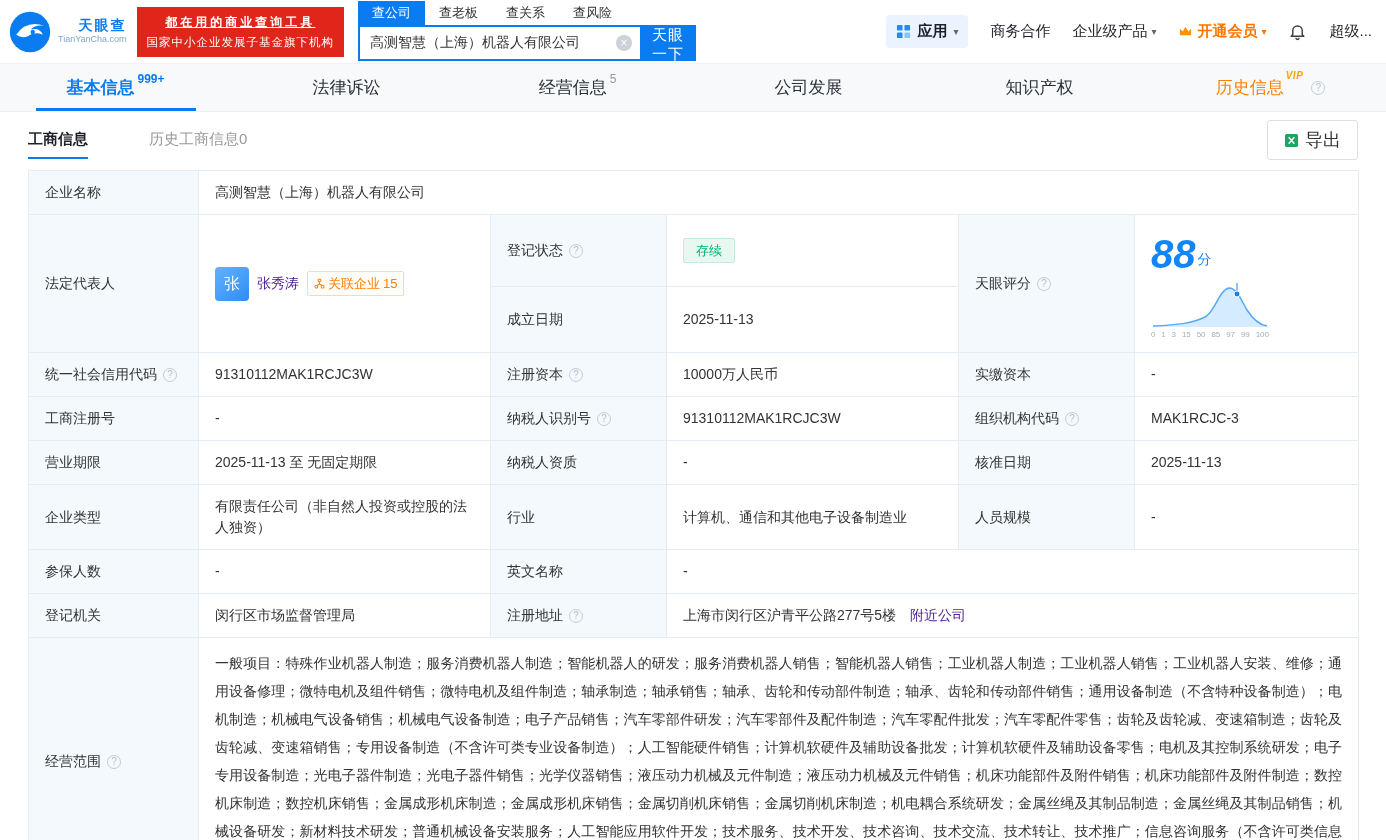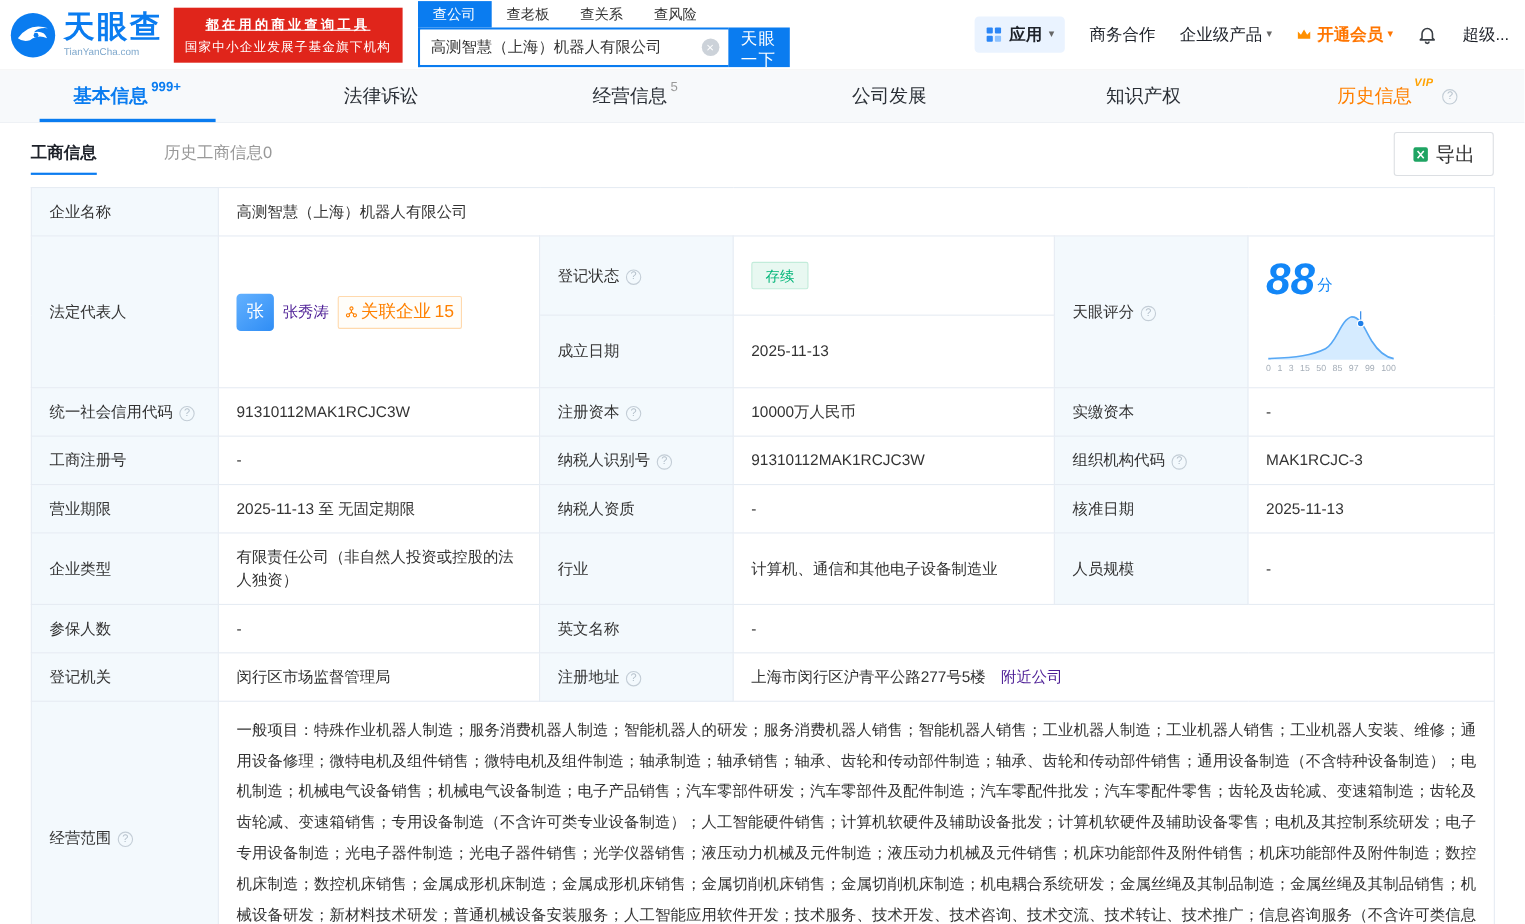--- a/index.html
+++ b/index.html
@@ -7,21 +7,21 @@
   body {
     width:1386px; height:840px; overflow:hidden;
     font-family:"Liberation Sans","DejaVu Sans",sans-serif;
     color:#333; font-size:14px;
   }
   
   .header { display:flex; align-items:center; height:64px; padding:0 14px 0 8px; border-bottom:1px solid #f2f2f2; }
   .logo { display:flex; align-items:center; gap:6px; flex:0 0 auto; }
   .logo-icon { width:44px; height:44px; }
   .logo-text { display:flex; flex-direction:column; line-height:1.1; }
-  .logo-brand { color:#0a7cf0; font-size:28px; font-weight:bold; letter-spacing:2px;text-align:right; }
+  .logo-brand { color:#0a7cf0; font-size:14px; font-weight:bold; letter-spacing:2px;text-align:right; }
   .logo-domain { color:#7fa8cc; font-size:9px; margin-top:2px; }
   .slogan { margin-left:10px; background:#e0251b; color:#fff; padding:7px 10px; text-align:center; flex:0 0 auto; }
   .slogan-l1 { font-size:12px; font-weight:bold; letter-spacing:3px;text-decoration:underline; }
   .slogan-l2 { font-size:11.5px; letter-spacing:1px; margin-top:4px; }
   .search-block { margin-left:14px; flex:0 0 auto; }
   .search-tabs { display:flex; align-items:flex-end; height:23px; }
   .search-tab { font-size:13px; color:#333; padding:3px 14px; cursor:pointer; }
   .search-tab.active { background:#0a7cf0; color:#fff; }
   .search-row { display:flex; }
   .search-input-wrap { position:relative; width:282px; height:36px; border:2px solid #0a7cf0; border-right:none; display:flex; align-items:center; background:#fff; }
@@ -51,21 +51,21 @@
   .export-btn { margin-left:auto; display:flex; align-items:center; gap:6px; border:1px solid #dcdfe3; border-radius:3px; padding:7px 16px; font-size:18px; color:#333; cursor:pointer; background:#fff; }
   
   .info-table { width:1330px; margin:2px 28px 0; border-collapse:collapse; table-layout:fixed; }
   .info-table td { border:1px solid #e6ecf3; padding:11px 16px; vertical-align:middle; color:#333; word-break:break-all; line-height:1.5; }
   .info-table td.lbl { background:#f3f9fd; color:#333; }
   .q { display:inline-block; width:14px; height:14px; line-height:12px; border:1px solid #c3cdd6; border-radius:50%; color:#b4c0cb; font-size:10px; text-align:center; margin-left:6px; vertical-align:1px; cursor:pointer; }
   .link { color:#4c1d95; cursor:pointer; text-decoration:none; }
   .badge-green { display:inline-block; background:#e8f8f1; color:#00b578; border:1px solid #c2ecda; padding:2px 12px; font-size:13px; border-radius:2px; }
   .rep { display:flex; align-items:center; gap:8px; }
   .avatar { width:34px; height:34px; flex:0 0 auto; background:linear-gradient(140deg,#63b1ff,#2f8df5); color:#fff; border-radius:4px; display:flex; align-items:center; justify-content:center; font-size:16px; }
-  .rel-badge { display:flex; align-items:center; gap:3px; border:1px solid #ffd9ad; color:#ff8000; font-size:16px; padding:2px 6px; border-radius:2px; background:#fffdf9; cursor:pointer; white-space:nowrap; }
+  .rel-badge { display:flex; align-items:center; gap:3px; border:1px solid #ffd9ad; color:#ff8000; font-size:13px; padding:2px 6px; border-radius:2px; background:#fffdf9; cursor:pointer; white-space:nowrap; }
   .score-wrap { display:flex; align-items:flex-start; gap:8px;flex-direction:column; }
   .score-numline { display:flex; align-items:flex-end; margin-top:8px; }
   .score-num { color:#1286f7; font-size:40px; font-weight:bold; font-style:italic; line-height:1; }
   .score-unit { color:#1286f7; font-size:14px; margin-left:2px; margin-bottom:4px; }
   .score-chart { display:flex; flex-direction:column; }
   .score-axis { display:flex; justify-content:space-between; width:118px; font-size:8px; color:#a5aeb8; margin-top:1px; }
   .scope-text { line-height:2; text-align:justify; }
 </style>
 </head>
 <body>

